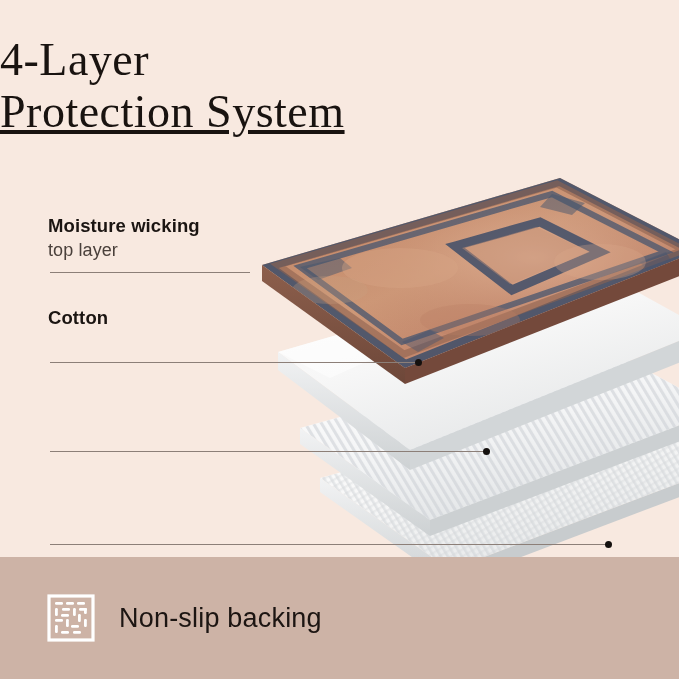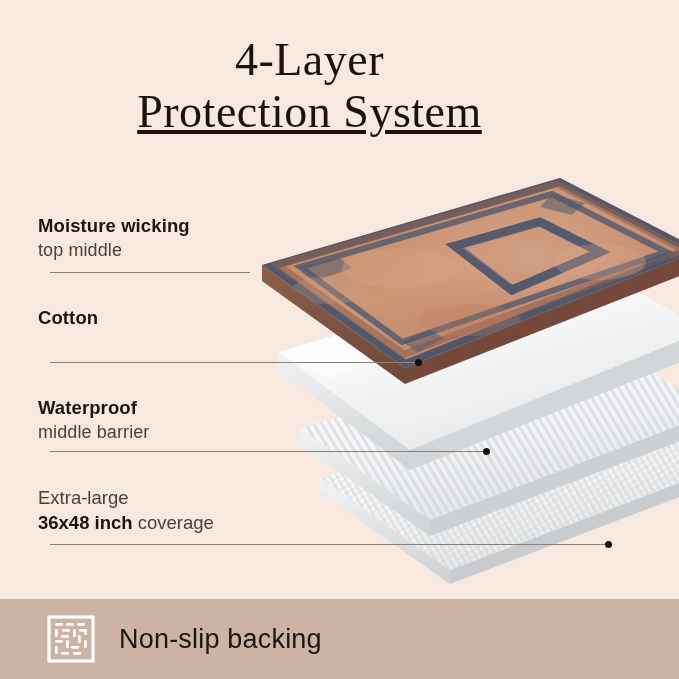--- a/index.html
+++ b/index.html
@@ -5,53 +5,53 @@
   html,body{margin:0;padding:0;}
   body{
     width:679px;height:679px;overflow:hidden;
     font-family:"Liberation Sans",sans-serif;
     background:#f8e9e0;
   }
   #stage{position:relative;width:679px;height:679px;overflow:hidden;background:#f8e9e0;}
 
   
   .title{
-    position:absolute;left:0;top:34px;width:619px;text-align:center;
+    position:absolute;left:0;top:34px;width:619px;text-align:left;
     font-family:"Liberation Serif","DejaVu Serif",serif;
     color:#191310;line-height:1.14;
   }
   .title .l1{display:block;font-size:46px;letter-spacing:.5px;}
   .title .l2{display:block;font-size:46px;letter-spacing:.5px;text-decoration:underline;}
 
   
   #stack{position:absolute;left:0;top:0;width:679px;height:679px;}
   #stack svg{position:absolute;left:0;top:0;}
 
   
   .leader{position:absolute;height:1px;background:#8c7f78;}
   .dot{position:absolute;width:7px;height:7px;border-radius:50%;background:#14100e;}
 
   
-  .lab{position:absolute;left:38px;}
+  .lab{position:absolute;left:48px;}
   .lab .hd{
     font-size:18.5px;font-weight:bold;color:#1b1512;letter-spacing:.1px;
     white-space:nowrap;line-height:1.25;
   }
   .lab .sb{
     font-size:18px;font-weight:300;color:#4a403b;letter-spacing:.1px;
     white-space:nowrap;line-height:1.3;margin-top:2px;
   }
   .lab.mixed .m1{font-size:18.5px;font-weight:300;color:#4a403b;line-height:1.25;white-space:nowrap;}
   .lab.mixed .m2{font-size:18.5px;line-height:1.3;white-space:nowrap;margin-top:2px;}
   .lab.mixed .m2 b{font-weight:bold;color:#1b1512;}
   .lab.mixed .m2 span{font-weight:300;color:#4a403b;}
 
   
   #banner{
-    position:absolute;left:0;bottom:0;width:679px;height:80px;
+    position:absolute;left:0;bottom:0;width:679px;height:122px;
     background:#cdb3a6;display:flex;align-items:center;
   }
   #banner .ico{margin-left:47px;width:48px;height:48px;flex:0 0 auto;}
   #banner .btxt{
     margin-left:24px;font-size:27px;font-weight:500;color:#1c1512;
     letter-spacing:.2px;white-space:nowrap;
   }
 </style>
 </head>
 <body>
@@ -180,38 +180,28 @@
   <div class="dot" style="left:415px;top:359px;"></div>
 
   <div class="leader" style="left:50px;top:451px;width:436px;"></div>
   <div class="dot" style="left:483px;top:448px;"></div>
 
   <div class="leader" style="left:50px;top:544px;width:558px;"></div>
   <div class="dot" style="left:605px;top:541px;"></div>
 
   <div class="lab" style="top:214px;">
     <div class="hd">Moisture wicking</div>
-    <div class="sb">top middle</div>
+    <div class="sb">top layer</div>
   </div>
 
   <div class="lab" style="top:306px;text-align:center;">
     <div class="hd">Cotton</div>
   </div>
 
-  <div class="lab" style="top:396px;">
-    <div class="hd">Waterproof</div>
-    <div class="sb">middle barrier</div>
-  </div>
-
-  <div class="lab mixed" style="top:486px;">
-    <div class="m1">Extra-large</div>
-    <div class="m2">
-      <b>36x48 inch</b><span> coverage</span>
-    </div>
-  </div>
+
 
   <div id="banner">
     <span class="ico">
       <svg width="48" height="48" viewBox="0 0 48 48">
         <rect x="2" y="2" width="44" height="44" fill="none" stroke="#ffffff" stroke-width="3.2"></rect>
         <g fill="#ffffff">
           <rect x="8" y="8" width="8" height="2.8" rx="1.2"></rect>
           <rect x="19" y="8" width="8" height="2.8" rx="1.2"></rect>
           <rect x="30" y="8" width="8" height="2.8" rx="1.2"></rect>
           <rect x="8" y="14" width="2.8" height="8" rx="1.2"></rect>

